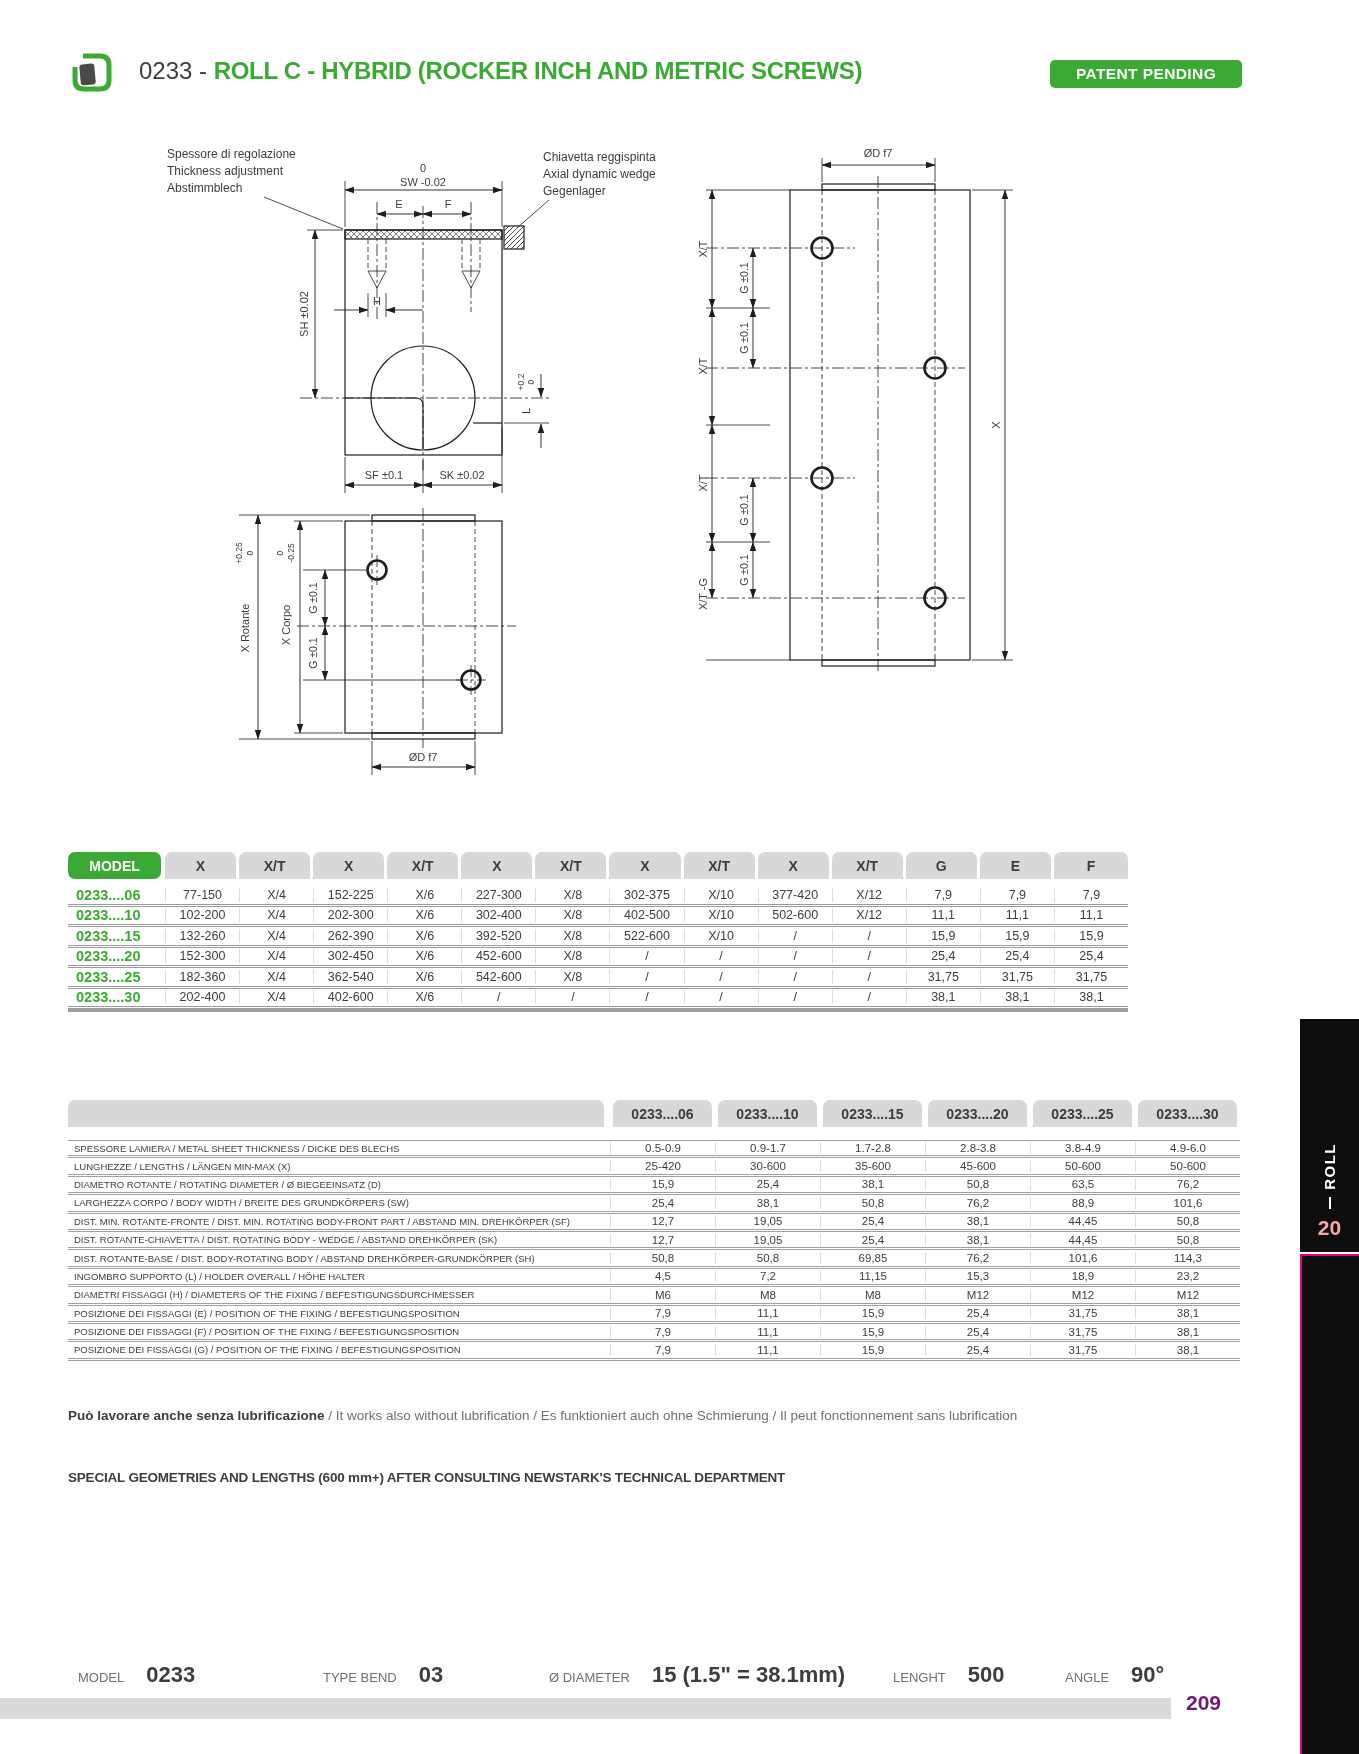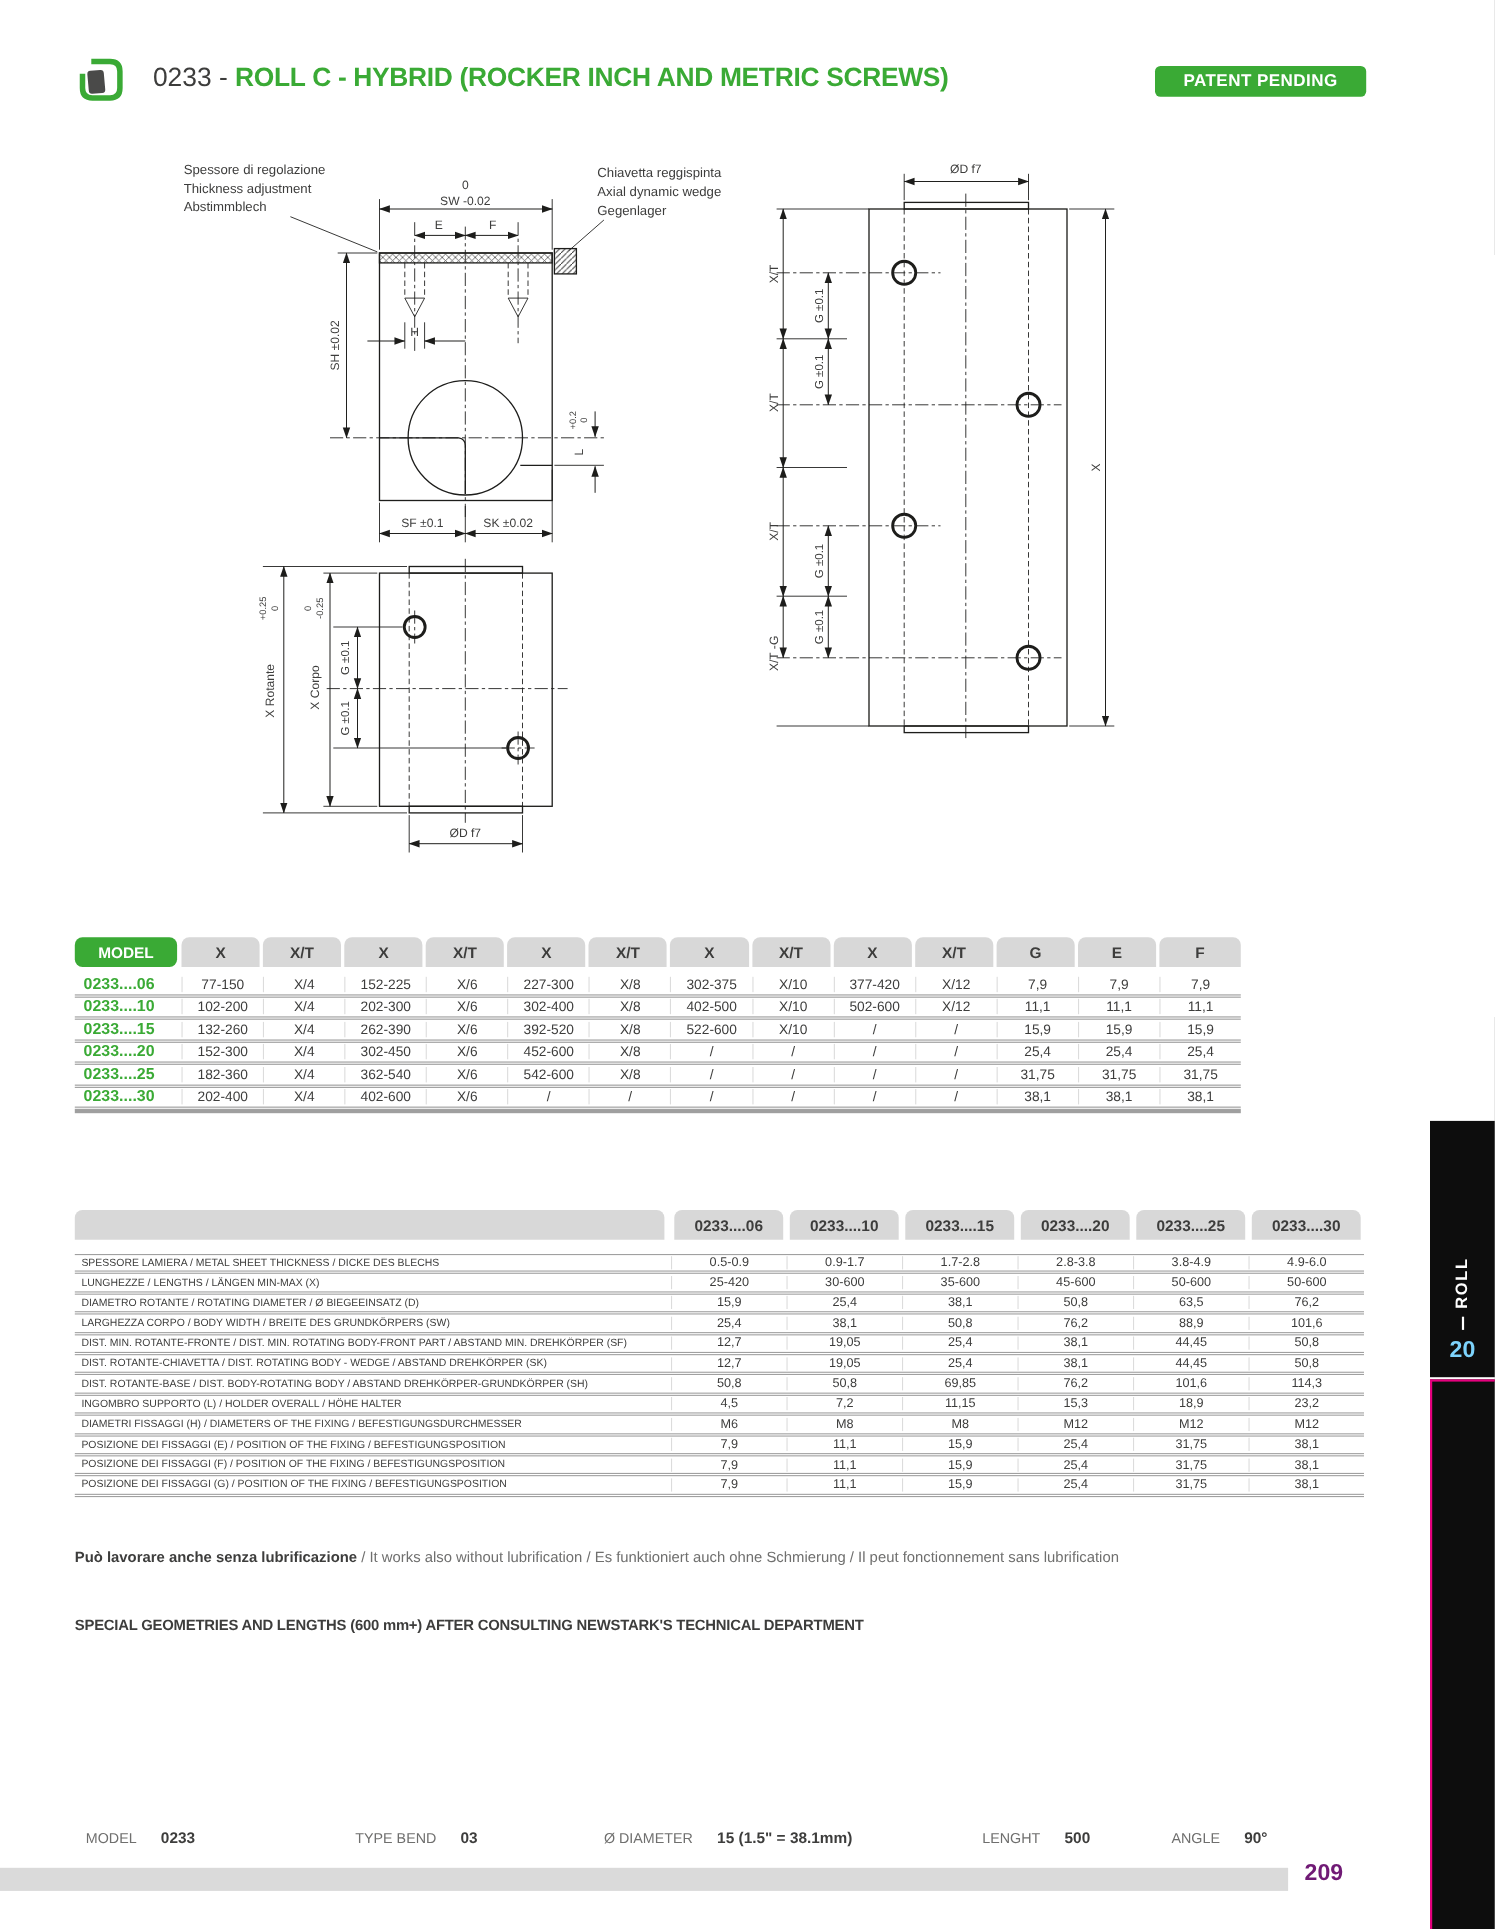--- a/index.html
+++ b/index.html
@@ -60,31 +60,31 @@
   .order-head .b{font-weight:bold;color:#3d3d3c;}
   .order-head .r{color:#6f6f6e;font-size:13.5px;}
   .order-row{position:absolute;left:68px;top:1662px;width:1104px;height:26px;}
   .order-field{position:absolute;top:0;display:flex;align-items:baseline;gap:22px;white-space:nowrap;}
   .order-field:nth-child(1){left:10px;}
   .order-field:nth-child(2){left:255px;text-align:right;}
   .order-field:nth-child(3){left:481px;}
   .order-field:nth-child(4){left:825px;}
   .order-field:nth-child(5){left:997px;text-align:right;}
   .order-field .ol{font-size:13px;color:#6f6f6e;}
-  .order-field .ov{font-size:14px;font-weight:bold;color:#3d3d3c;}
+  .order-field .ov{font-size:22px;font-weight:bold;color:#3d3d3c;}
   
   .footer-bar{position:absolute;left:0;top:1698px;width:1171px;height:21px;background:#dadada;}
   .page-num{position:absolute;left:1186px;top:1691px;font-size:21px;font-weight:bold;color:#701a75;}
   .side-tab{position:absolute;left:1300px;top:1019px;width:59px;height:233px;background:#0d0d0d;
             display:flex;flex-direction:column;align-items:center;justify-content:flex-end;
             padding-bottom:12px;box-sizing:border-box;}
   .side-cat{writing-mode:vertical-rl;transform:rotate(180deg);color:#fff;font-weight:bold;
             font-size:15px;letter-spacing:1.5px;}
   .side-sep{width:2px;height:12px;background:#fff;margin:7px 0;}
-  .side-num{color:#7dd3fc;font-weight:bold;font-size:21px;}
+  .side-num{color:#fca5a5;font-weight:bold;font-size:21px;}
   .side-block{position:absolute;left:1300px;top:1254px;width:59px;height:500px;background:#0d0d0d;
               border-left:2.5px solid #e5007d;border-top:2.5px solid #e5007d;box-sizing:border-box;}
 </style>
 </head>
 <body>
 
 <div class="page">
 
   <svg class="hdr-icon" width="44" height="44" viewBox="0 0 44 44">
     <path d="M13,6 H30 Q39,6 39,15 V30 Q39,39 30,39 H14 Q5,39 5,30 V17" stroke="#3aaa35" stroke-width="5" fill="none"></path>

